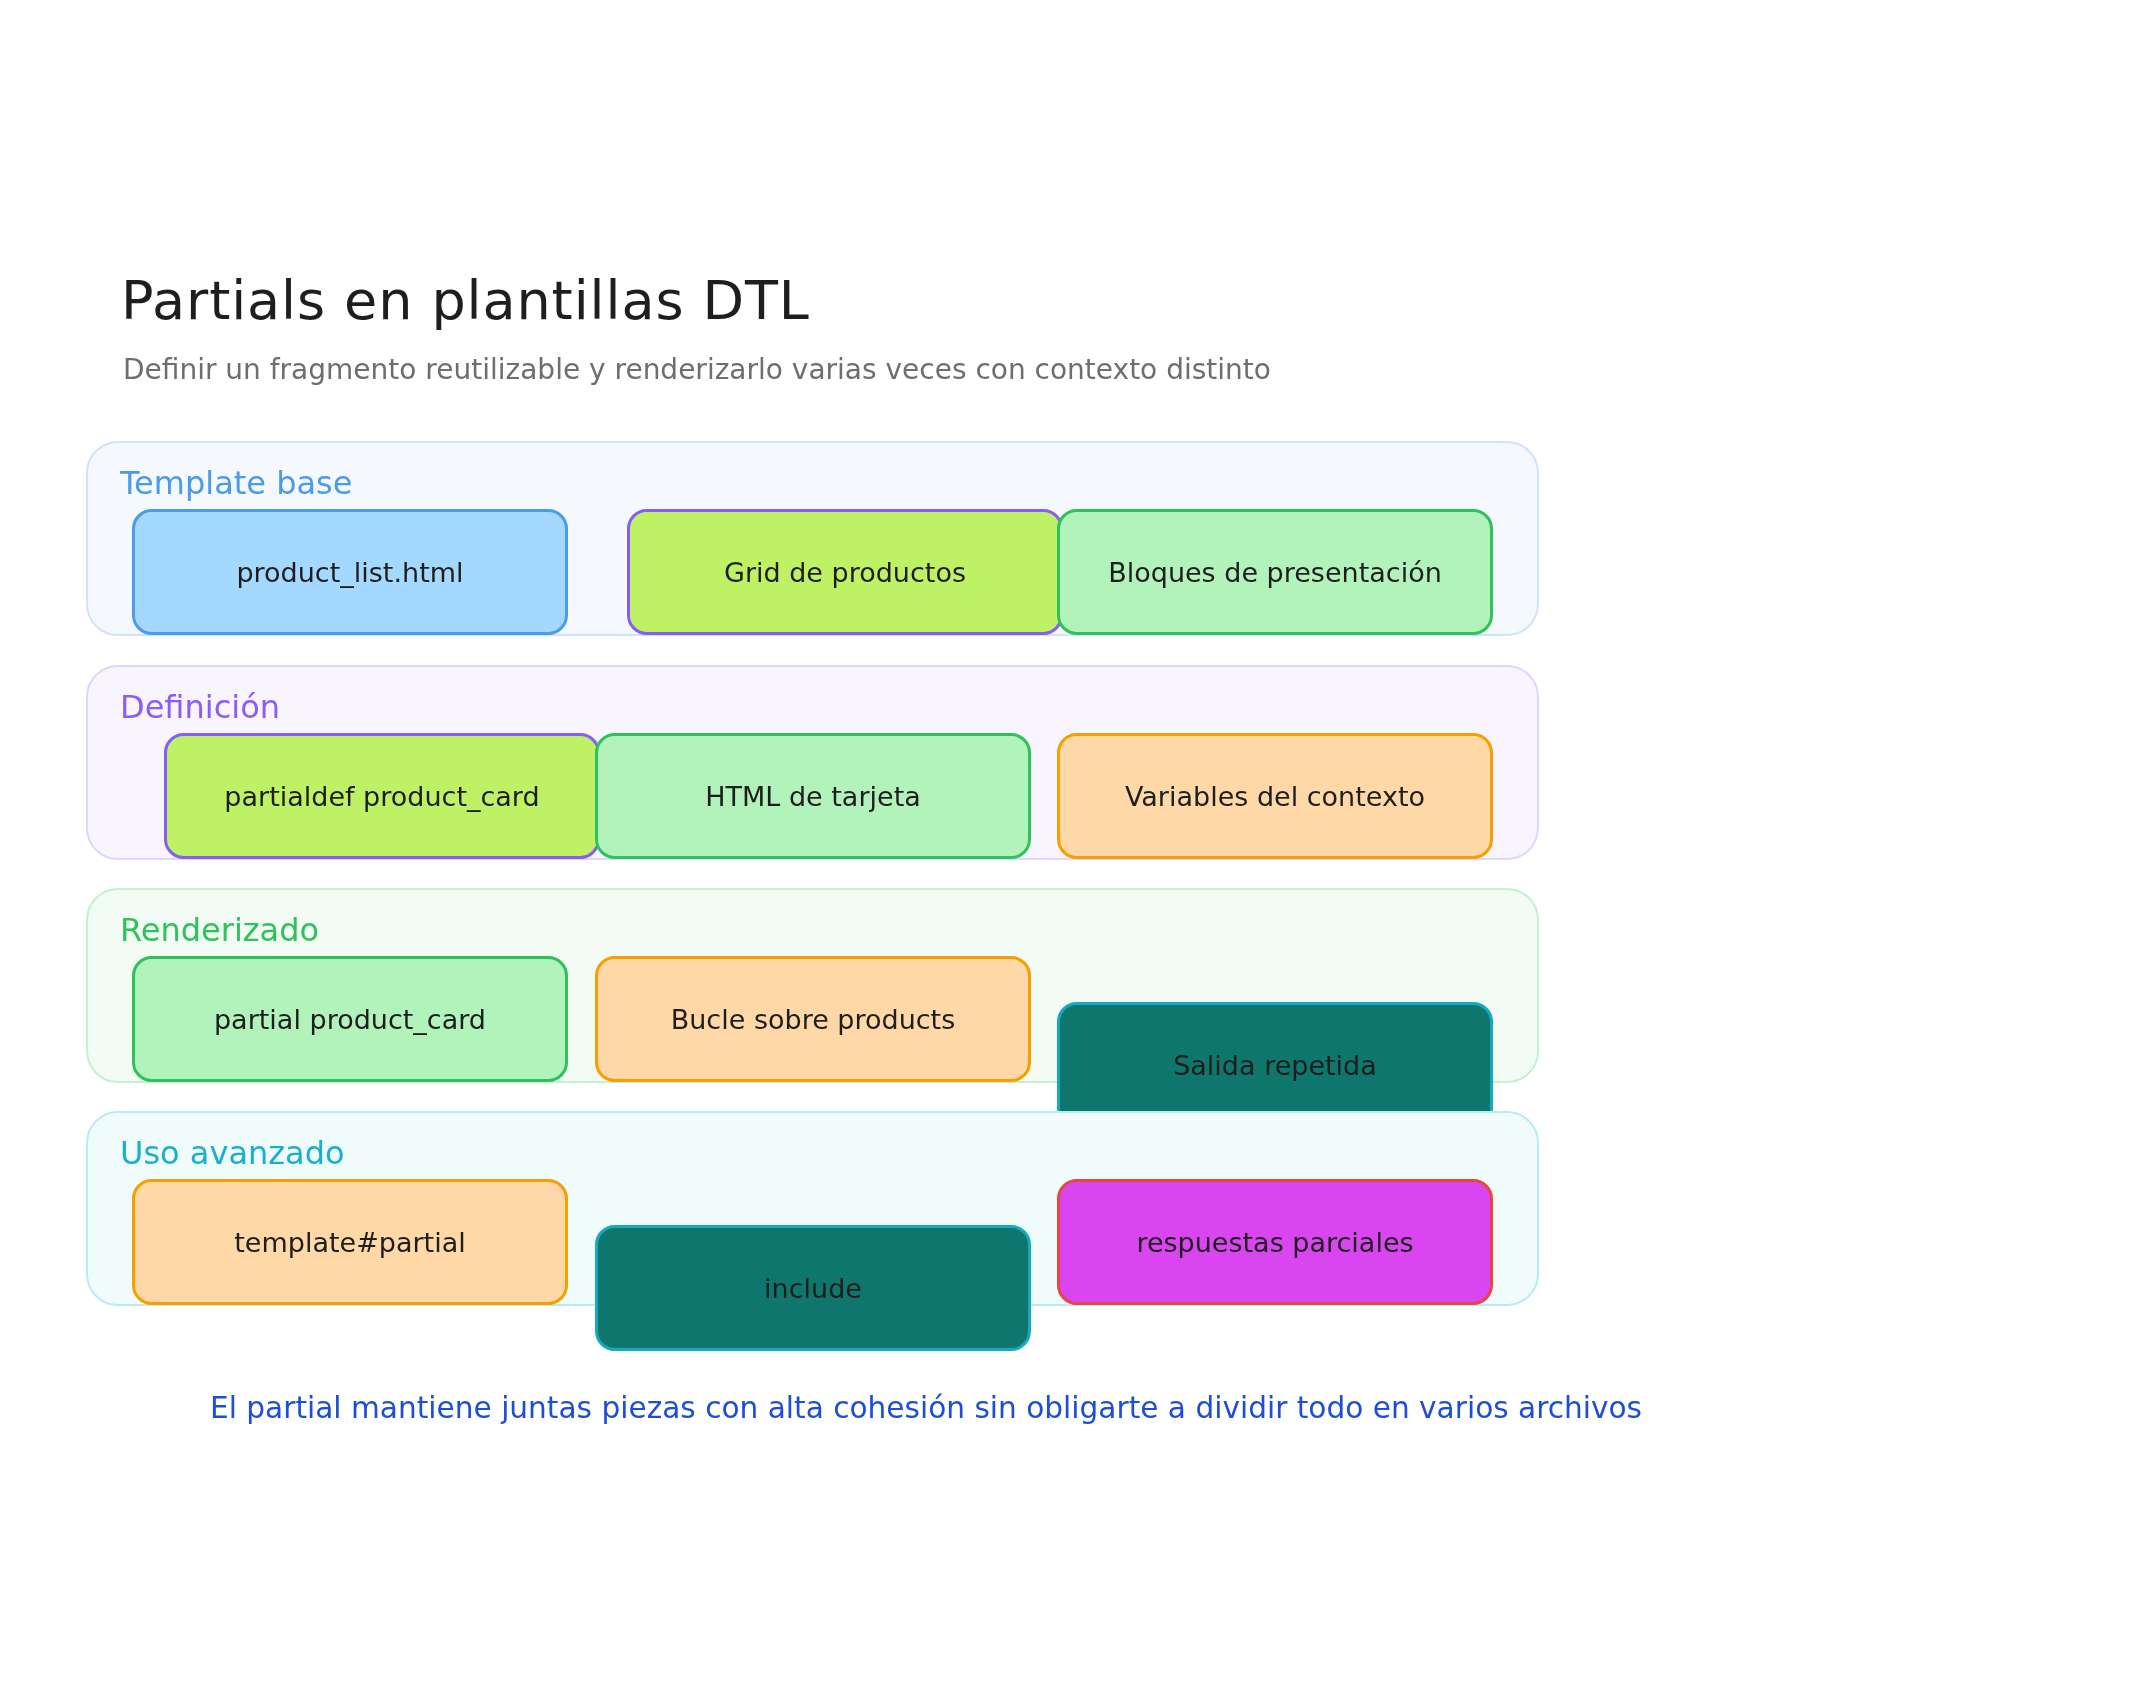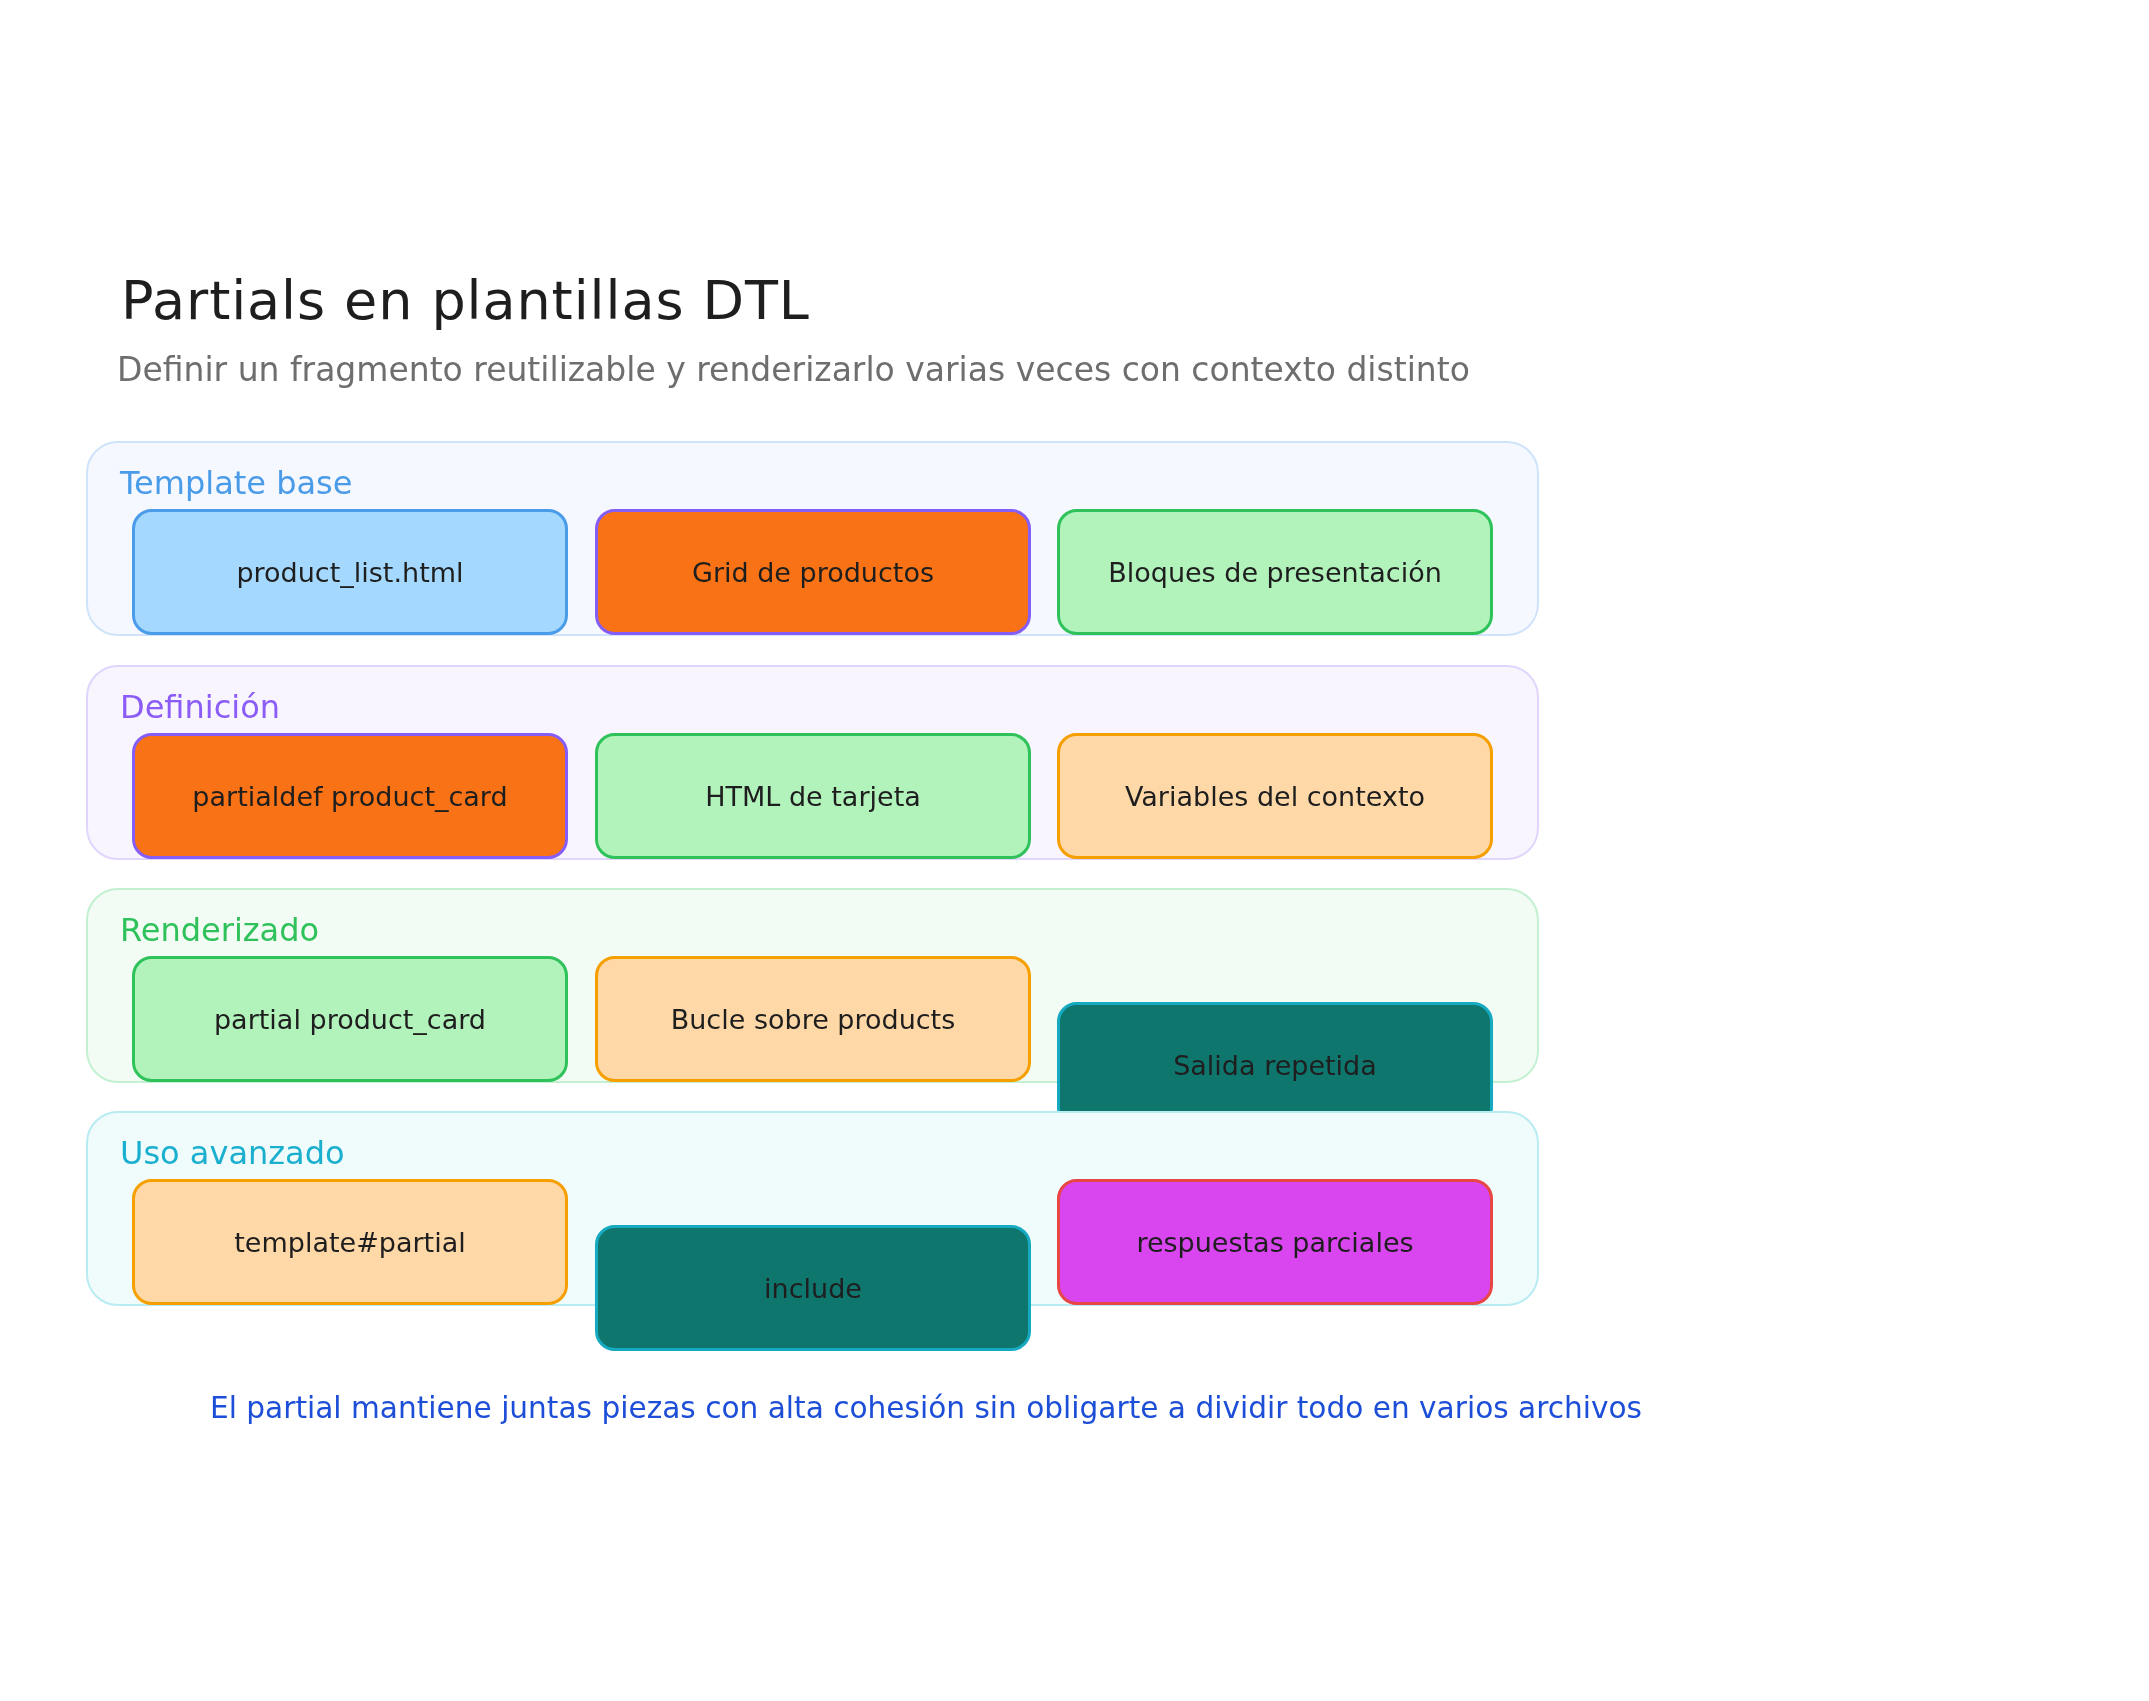--- a/index.html
+++ b/index.html
@@ -20,23 +20,23 @@
       left: 121px;
       top: 265px;
       font-size: 54px;
       line-height: 72px;
       color: #1e1e1e;
       white-space: nowrap;
       letter-spacing: 0.9px;
     }
     .subtitle {
       position: absolute;
-      left: 117px;
+      left: 123px;
       top: 347px;
-      font-size: 33px;
+      font-size: 28px;
       line-height: 45px;
       color: #6e6e6e;
       white-space: nowrap;
     }
     .section {
       position: absolute;
       left: 86px;
       width: 1453px;
       height: 195px;
       box-sizing: border-box;
@@ -75,21 +75,21 @@
     .s1 { top: 665px; background: #f8f5ff; border-color: #e0d5fc; }
     .s2 { top: 888px; background: #f2fcf5; border-color: #c3f0d1; }
     .s3 { top: 1111px; background: #f0fcfb; border-color: #b8ebf2; }
 
     .lbl-blue { color: #4a9be8; }
     .lbl-purple { color: #8b5cf6; }
     .lbl-green { color: #2fc25b; }
     .lbl-cyan { color: #1aafcf; }
 
     .blue   { background: #a5d8ff; border-color: #4a9be8; }
-    .purple { background: #f97316; border-color: #845ef7; }
+    .purple { background: #bef264; border-color: #845ef7; margin-left: 32px; }
     .green  { background: #b2f2bb; border-color: #2fc25b; }
     .orange { background: #ffd8a8; border-color: #f59f00; }
     .teal   { background: #0f766e; border-color: #15aabf; margin-top: 46px; }
     .red    { background: #d946ef; border-color: #e84545; }
 
     .footer {
       position: absolute;
       left: 210px;
       top: 1388px;
       font-size: 29.6px;

